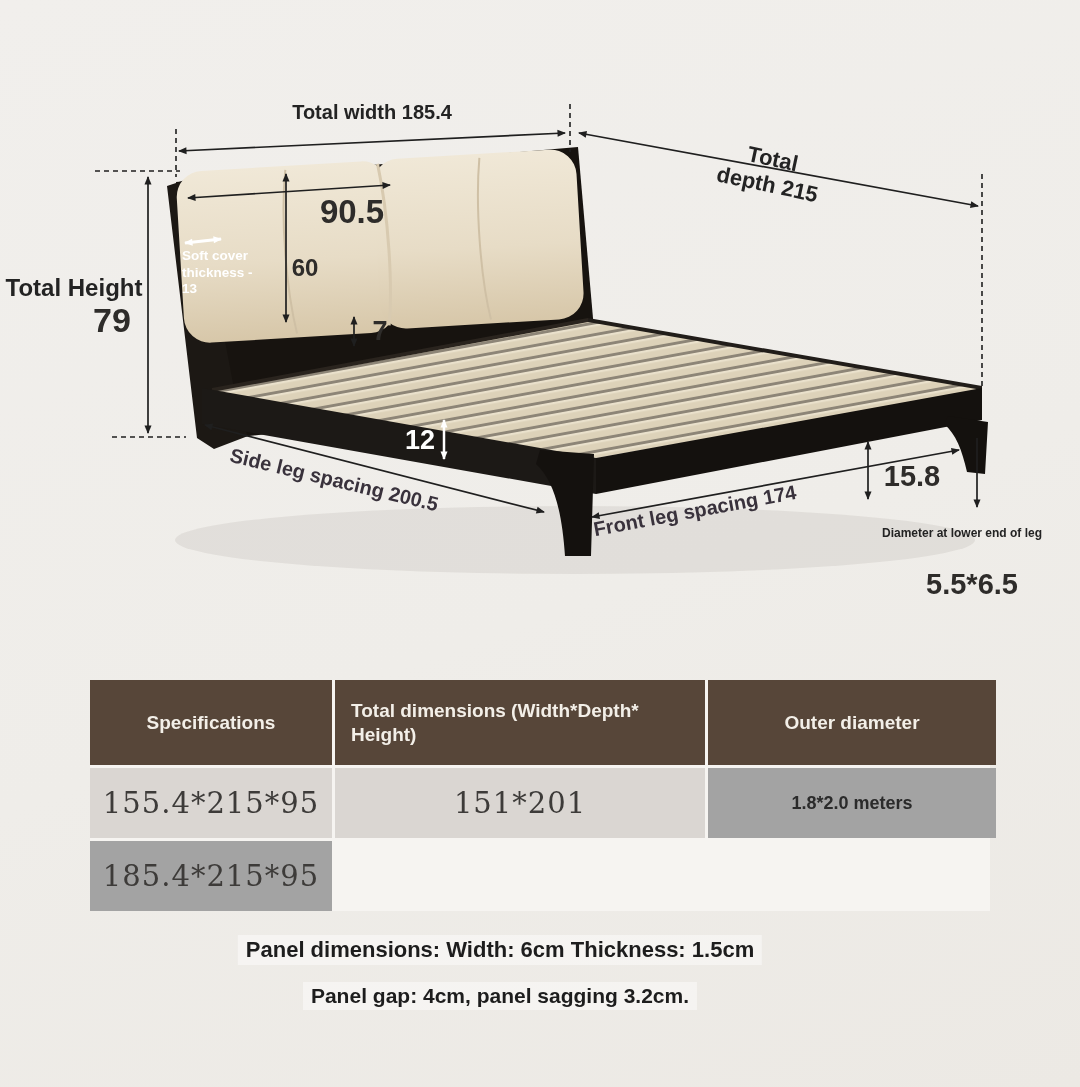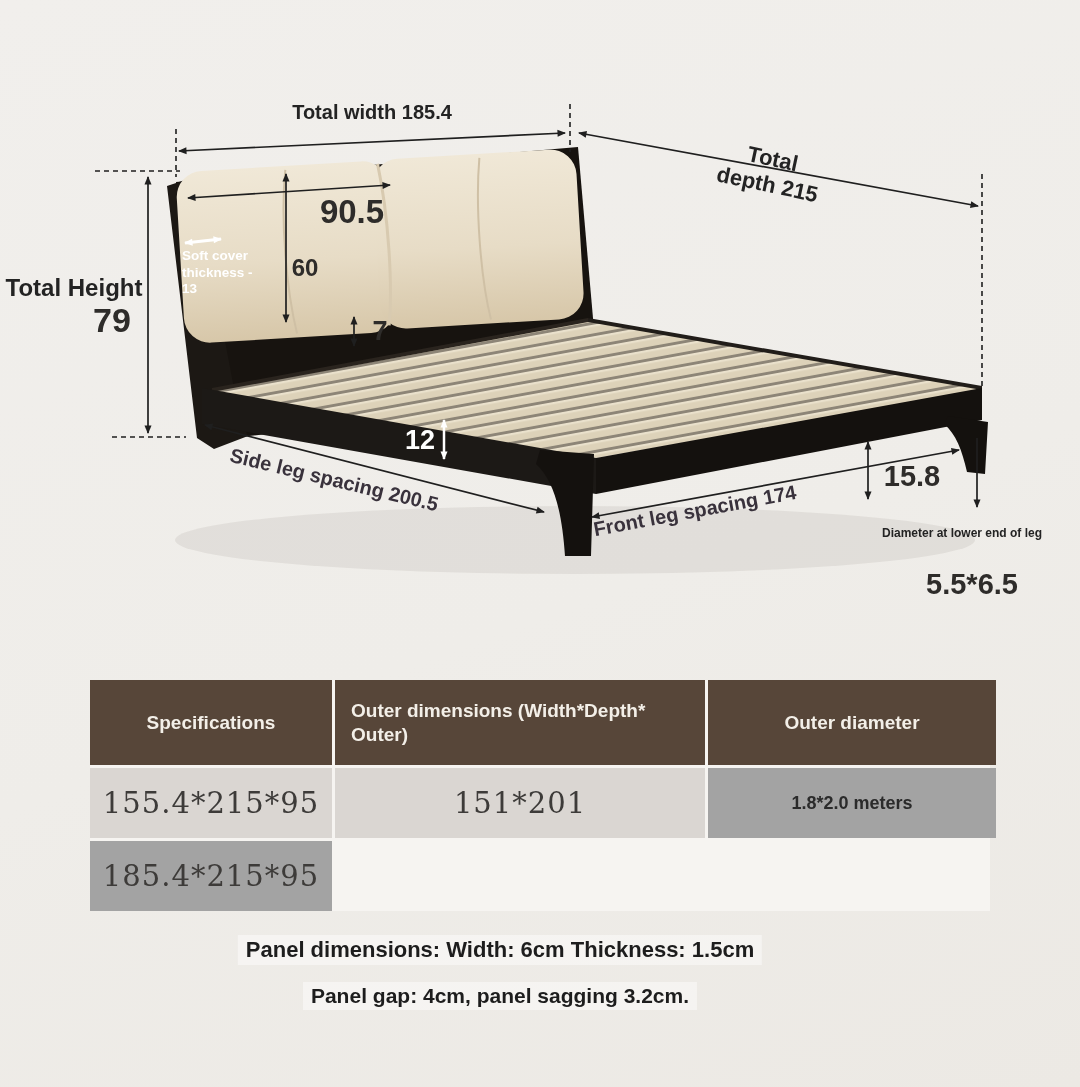--- a/index.html
+++ b/index.html
@@ -136,21 +136,21 @@
 
   <div class="lbl ctr b" style="left:695px;top:511px;font-size:20px;color:#39323c;transform:translate(-50%,-50%) rotate(-10.5deg);">Front leg spacing 174</div>
 
   <div class="lbl ctr dimnum" style="left:912px;top:476px;font-size:29px;">15.8</div>
 
   <div class="lbl ctr b" style="left:962px;top:533px;font-size:12px;">Diameter at lower end of leg</div>
   <div class="lbl ctr dimnum" style="left:972px;top:569px;font-size:29px;margin-top:15px;">5.5*6.5</div>
 
   <div class="spec-table">
     <div class="cell th">Specifications</div>
-    <div class="cell th th-left">Outer dimensions (Width*Depth* Outer)</div>
+    <div class="cell th th-left">Total dimensions (Width*Depth* Height)</div>
     <div class="cell th">Outer diameter</div>
 
     <div class="cell r1 num-cell">155.4*215*95</div>
     <div class="cell r1 num-cell">151*201</div>
 
     <div class="cell r2 spec-cell">1.8*2.0 meters</div>
     <div class="cell r2 num-cell">185.4*215*95</div>
   </div>
 
   <div class="note" style="top:950px;font-size:22px;">Panel dimensions: Width: 6cm Thickness: 1.5cm</div>

